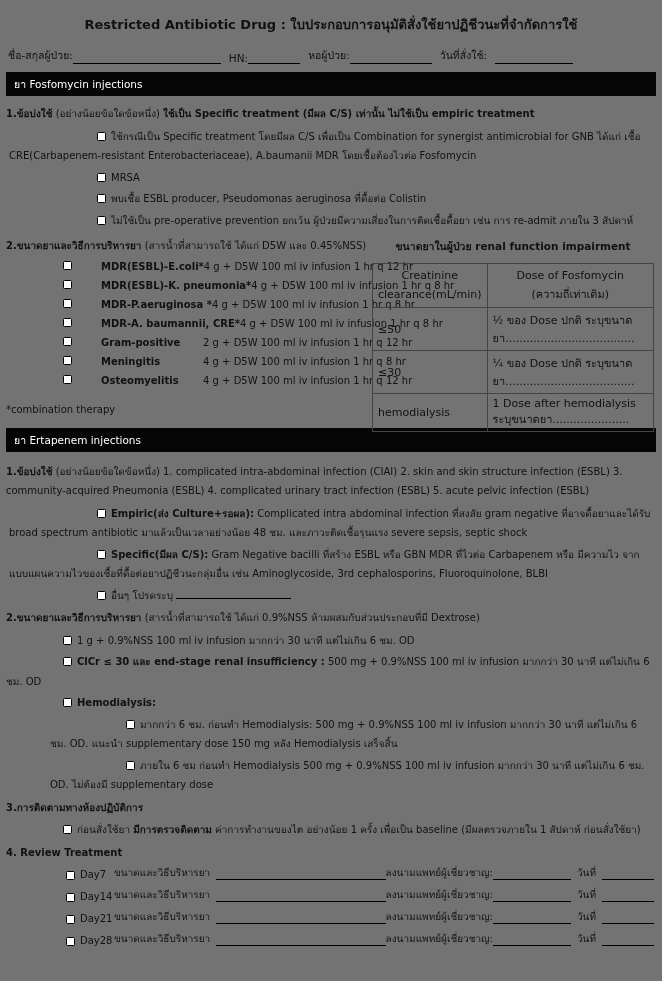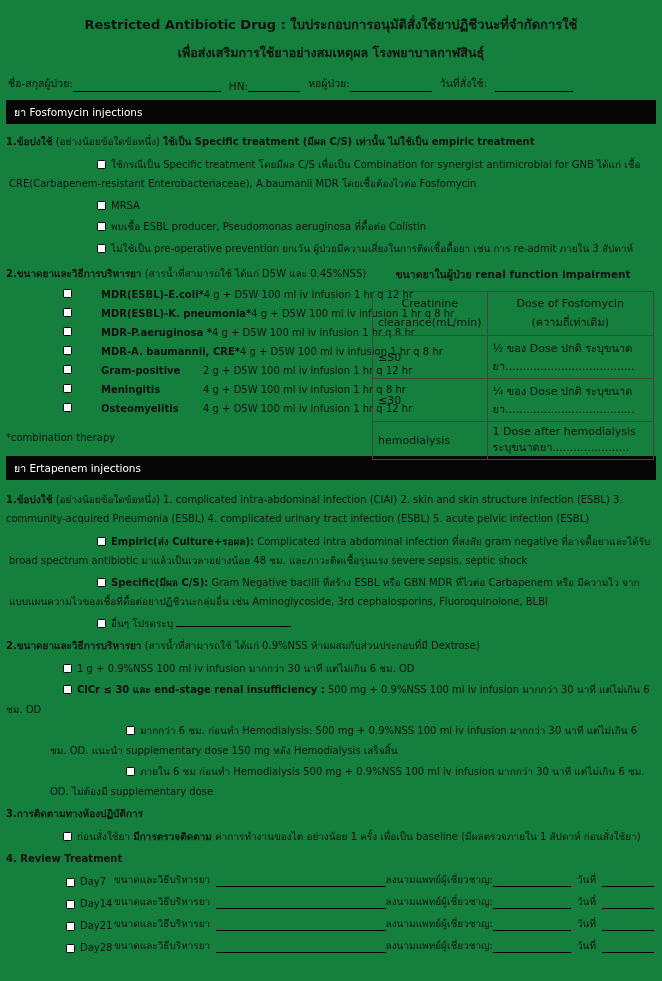--- a/index.html
+++ b/index.html
@@ -1,18 +1,18 @@
 <!DOCTYPE html>
 <html><head>
 <meta charset="utf-8">
 <style>
   * { margin:0; padding:0; box-sizing:border-box; }
   html,body { background:#fff; }
   .page {
-    width:662px; height:981px; background:#15803d; position:relative;
+    width:662px; height:981px; background:#737373; position:relative;
     font-family:"DejaVu Sans","Liberation Sans",sans-serif;
     font-size:10px; color:#111; padding:10px 6px 0 6px; overflow:hidden;
   }
   .title1 { text-align:center; font-weight:bold; font-size:13px; margin-top:4px; }
   .title2 { text-align:center; font-weight:bold; font-size:12.5px; margin-top:8px; }
 
   .patient-row { display:flex; align-items:flex-end; margin-top:12px; padding:0 2px; font-size:10.5px; white-space:nowrap; }
   .uline { display:inline-block; border-bottom:1px solid #000; height:11px; }
   .w52{width:52px}.w78{width:78px}.w82{width:82px}
   .w115{width:115px}.w148{width:148px}.grow{flex:1 1 auto}
@@ -46,21 +46,20 @@
   .day-row { display:flex; align-items:flex-end; margin:0 2px 7px 60px; white-space:nowrap; }
   .day-lbl { font-weight:normal; width:34px; }
   .sp { display:inline-block; width:8px; }
 </style>
 </head>
 <body>
 
 <div class="page">
 
   <div class="title1">Restricted Antibiotic Drug : ใบประกอบการอนุมัติสั่งใช้ยาปฏิชีวนะที่จำกัดการใช้</div>
-  <div class="title2">เพื่อส่งเสริมการใช้ยาอย่างสมเหตุผล โรงพยาบาลกาฬสินธุ์</div>
 
   <div class="patient-row">
     <span>ชื่อ-สกุลผู้ป่วย:</span>
     <span class="uline w148"></span>
     <span class="sp"></span>
     <span>HN:</span>
     <span class="uline w52"></span>
     <span class="sp"></span>
     <span>หอผู้ป่วย:</span>
     <span class="uline w82"></span>
@@ -189,20 +188,23 @@
   </p>
 
   <p class="hang57">
     <span class="cb"></span><span>1 g + 0.9%NSS 100 ml iv infusion มากกว่า 30 นาที แต่ไม่เกิน 6 ชม. OD</span>
   </p>
 
   <p class="hang57">
     <span class="cb"></span><b>ClCr ≤ 30 และ end-stage renal insufficiency :</b><span> 500 mg + 0.9%NSS 100 ml iv infusion มากกว่า 30 นาที แต่ไม่เกิน 6 ชม. OD</span>
   </p>
 
+  <p class="hang57">
+    <span class="cb"></span><b>Hemodialysis:</b>
+  </p>
 
   <p class="hang120">
     <span class="cb"></span><span>มากกว่า 6 ชม. ก่อนทำ Hemodialysis: 500 mg + 0.9%NSS 100 ml iv infusion มากกว่า 30 นาที แต่ไม่เกิน 6 ชม. OD. แนะนำ supplementary dose 150 mg หลัง Hemodialysis เสร็จสิ้น</span>
   </p>
   <p class="hang120">
     <span class="cb"></span><span>ภายใน 6 ชม ก่อนทำ Hemodialysis 500 mg + 0.9%NSS 100 ml iv infusion มากกว่า 30 นาที แต่ไม่เกิน 6 ชม. OD. ไม่ต้องมี supplementary dose</span>
   </p>
 
   <p><b>3.การติดตามทางห้องปฏิบัติการ</b></p>
   <p class="hang57">

